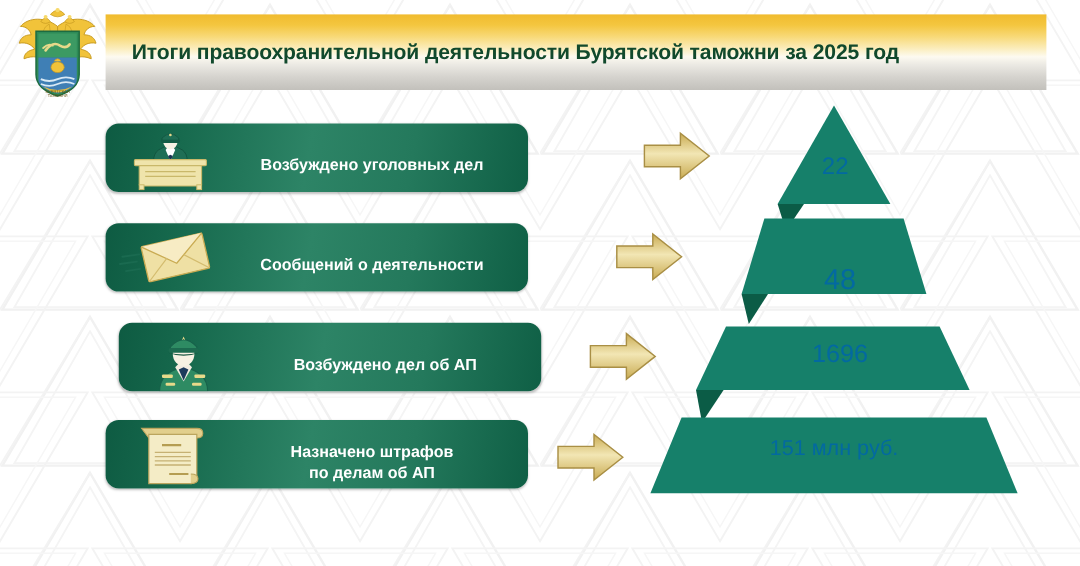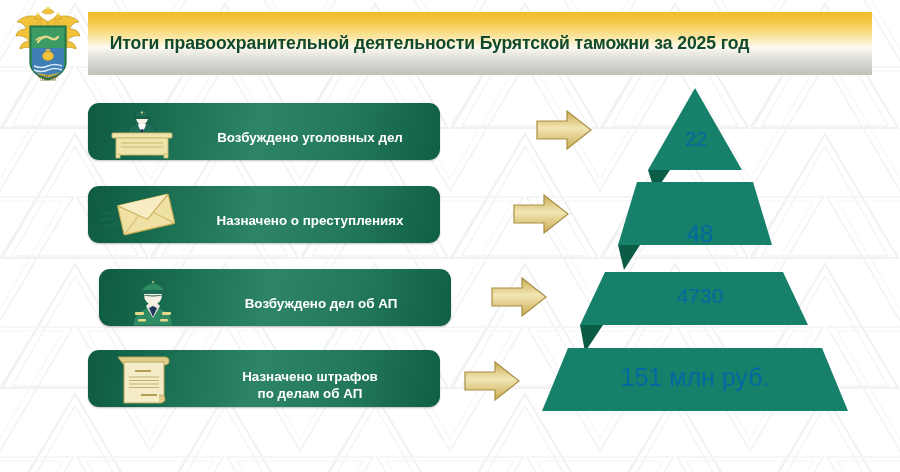--- a/index.html
+++ b/index.html
@@ -82,21 +82,21 @@
     position:absolute;
     color:#0369a1;
     text-align:center;
     font-weight:400;
     z-index:5;
     white-space:nowrap;
   }
   #val-0{left:648px;top:128px;width:96px;font-size:20px;}
   #val-1{left:620px;top:200px;width:160px;font-size:24px;margin-top:20px;}
   #val-2{left:600px;top:284px;width:200px;font-size:21px;}
-  #val-3{left:560px;top:363px;width:270px;font-size:25px;}
+  #val-3{left:560px;top:363px;width:270px;font-size:18px;}
 </style>
 </head>
 <body>
 
 <div id="slide">
 
   <svg id="watermark" viewBox="0 0 900 472" preserveAspectRatio="none">
     <defs>
       <pattern id="tri" width="150" height="130" patternUnits="userSpaceOnUse">
         <path d="M75 4 L148 128 L2 128 Z" fill="none" stroke="#f1f1f1" stroke-width="2"></path>
@@ -182,21 +182,21 @@
       <g transform="rotate(-13 50 28)">
         <rect x="26" y="14" width="52" height="30" rx="1.5" fill="#efe0a4" stroke="#c9ab52" stroke-width="1.1"></rect>
         <path d="M26 14 L52 34 L78 14" fill="#f7ecc4" stroke="#c9ab52" stroke-width="1.1"></path>
         <path d="M26 44 L45 28" fill="none" stroke="#d3bb6e" stroke-width="1"></path>
         <path d="M78 44 L59 28" fill="none" stroke="#d3bb6e" stroke-width="1"></path>
       </g>
       <line x1="8" y1="28" x2="22" y2="26" stroke="#1a6a50" stroke-width="1.6" stroke-linecap="round"></line>
       <line x1="6" y1="34" x2="20" y2="32" stroke="#1a6a50" stroke-width="1.6" stroke-linecap="round"></line>
       <line x1="11" y1="40" x2="23" y2="38" stroke="#1a6a50" stroke-width="1.4" stroke-linecap="round"></line>
     </svg>
-    <div class="label-text">Назначено о преступлениях</div>
+    <div class="label-text">Сообщений о деятельности</div>
   </div>
 
   <div class="label-box" id="box-2">
     <svg class="label-icon" viewBox="0 0 96 57">
 
       <path d="M28 57 q0-16 20-20 q20 4 20 20 Z" fill="#2e8b63" stroke="#17614a" stroke-width="0.9"></path>
       <path d="M41 37 l7 12 l7-12 l-3-3 h-8Z" fill="#f2ece0"></path>
       <path d="M44 39 l4 9 l4-9 l-4-2Z" fill="#1d3a5c"></path>
 
       <rect x="30" y="43" width="9" height="3" rx="1" fill="#e7d98a"></rect>
@@ -264,16 +264,16 @@
     <polygon points="98,165 120,165 104,190" fill="#0b5c46"></polygon>
 
     <polygon points="85,192 263,192 288,245 60,245" fill="#16806a"></polygon>
     <polygon points="60,245 83,245 65,272" fill="#0b5c46"></polygon>
 
     <polygon points="48,268 302,268 328,331 22,331" fill="#16806a"></polygon>
   </svg>
 
   <div class="pyr-value" id="val-0">22</div>
   <div class="pyr-value" id="val-1">48</div>
-  <div class="pyr-value" id="val-2">4730</div>
+  <div class="pyr-value" id="val-2">1696</div>
   <div class="pyr-value" id="val-3">151 млн руб.</div>
 
 </div>
 
 </body></html>

